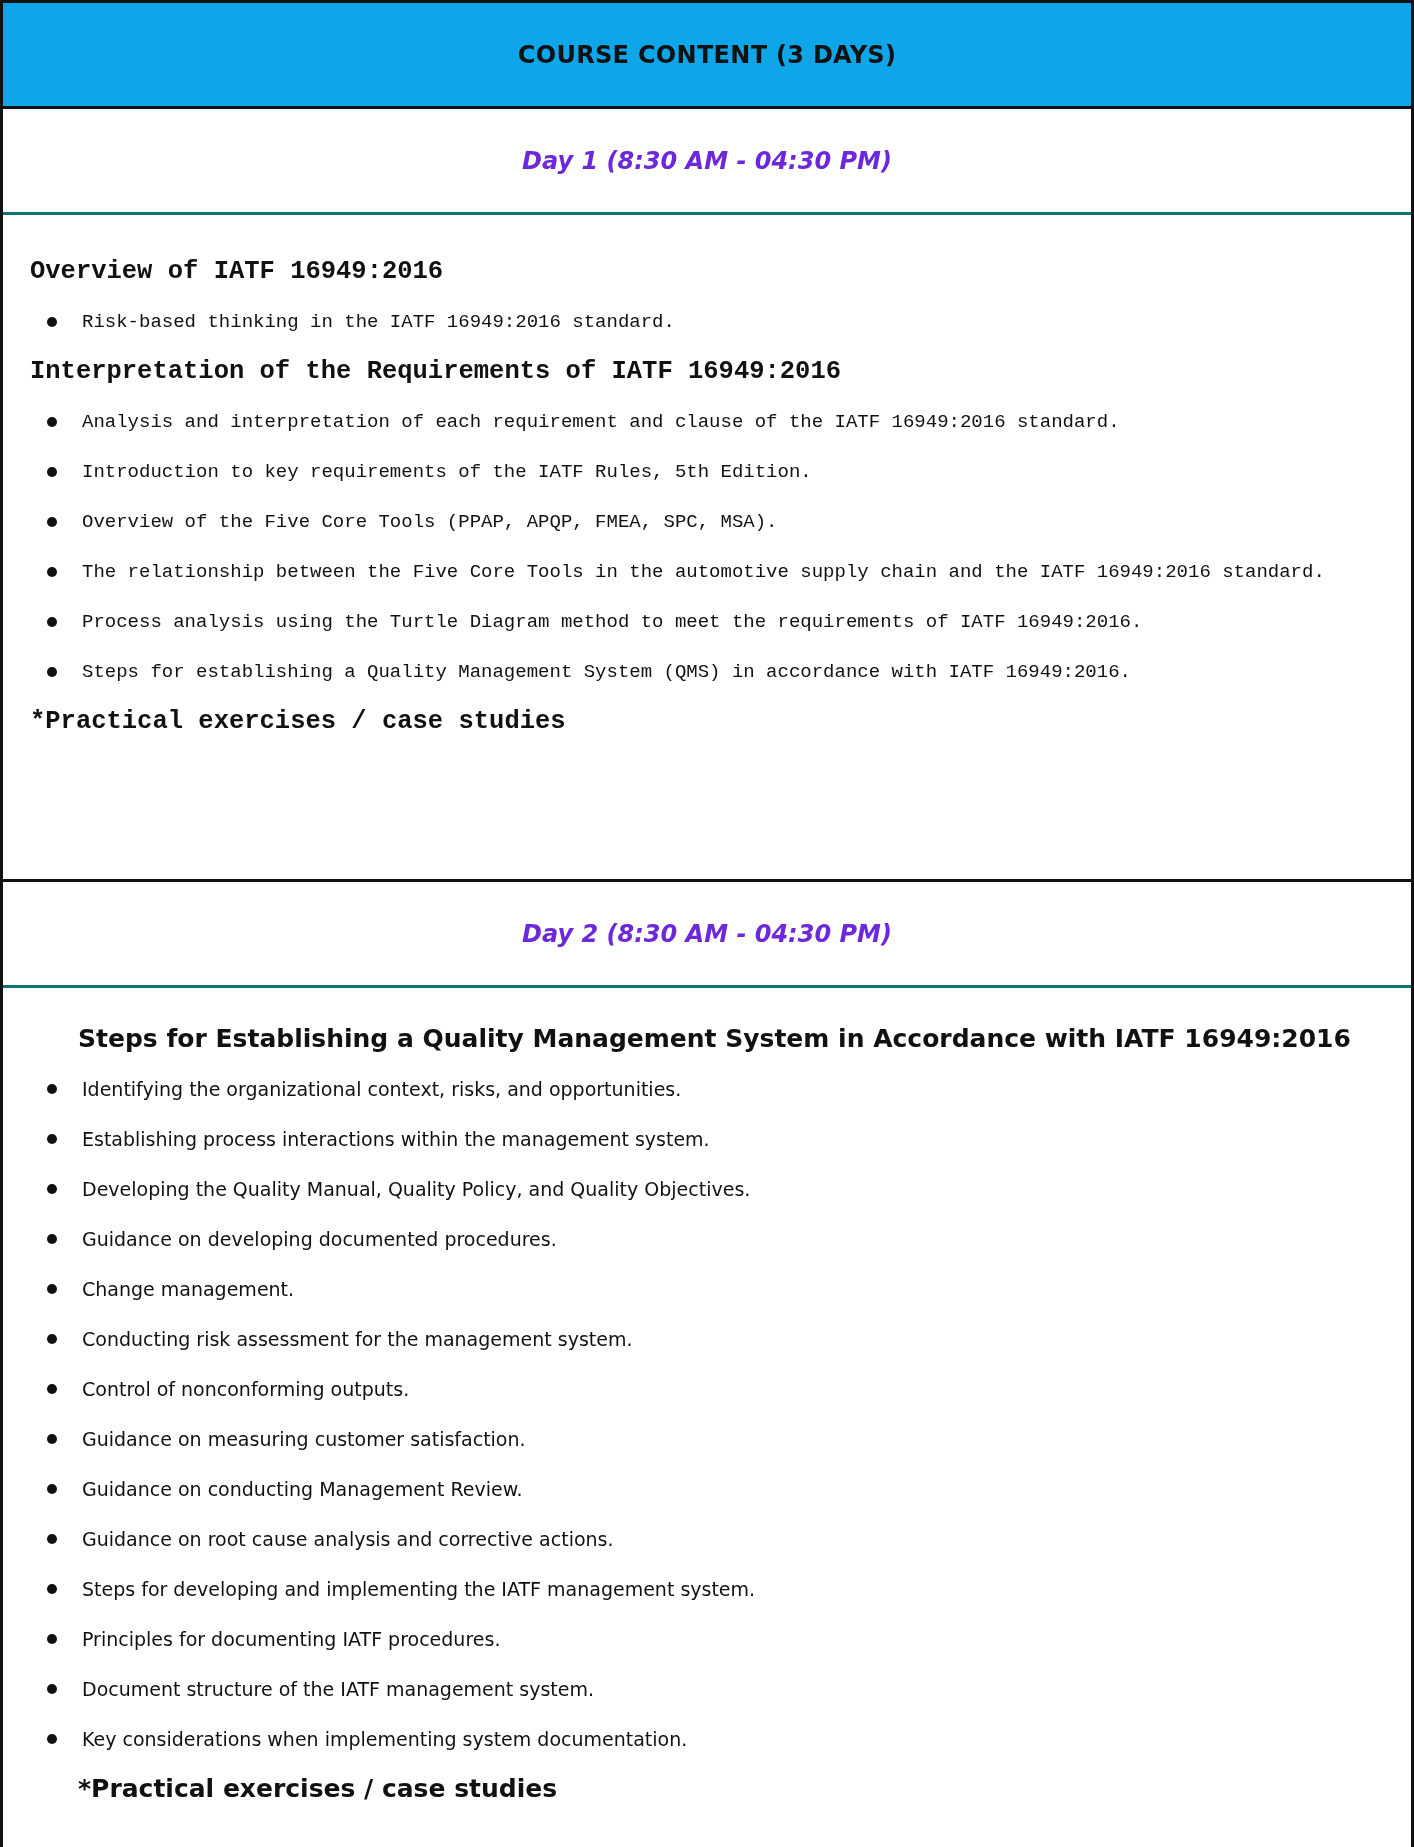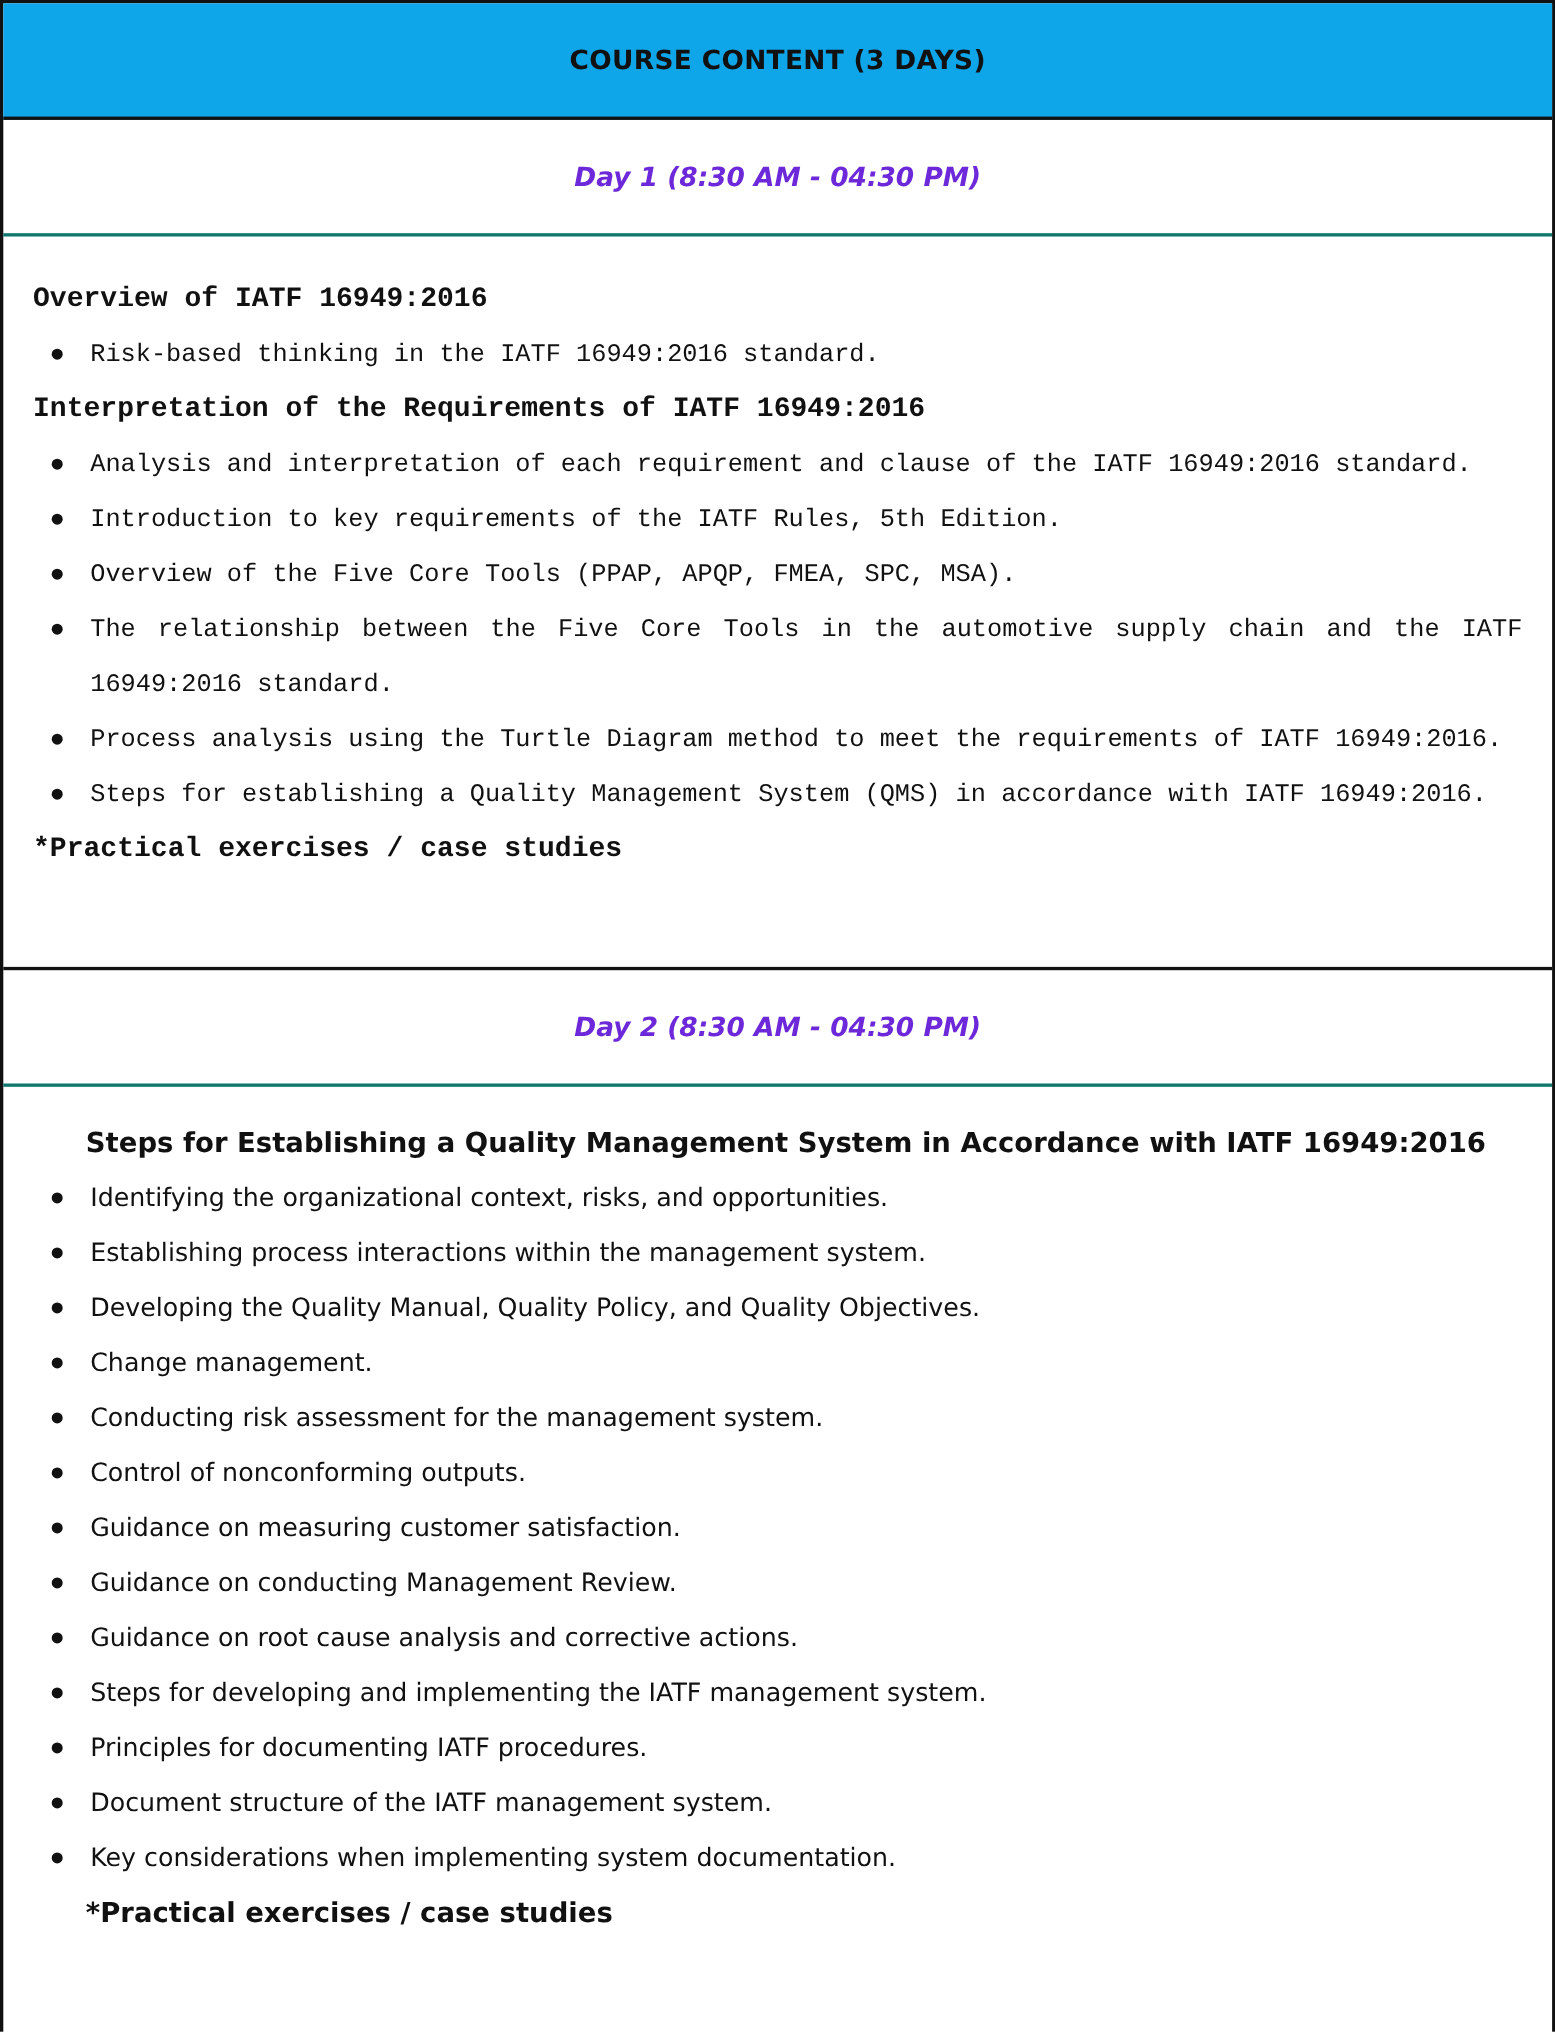--- a/index.html
+++ b/index.html
@@ -4,21 +4,21 @@
 <style>
   html, body { margin: 0; padding: 0; background: #ffffff; }
   body { width: 1414px; height: 1847px; overflow: hidden; font-family: "DejaVu Sans", sans-serif; color: #111; }
   .frame { position: absolute; left: 0; top: 0; width: 1414px; height: 1847px; box-sizing: border-box; border-left: 3px solid #111; border-right: 3px solid #111; border-top: 3px solid #111; }
   .title-band { height: 103px; background: #0ea5e9; border-bottom: 3px solid #111; display: flex; align-items: center; justify-content: center; font-weight: bold; font-size: 24px; letter-spacing: 0.3px; }
   .day-row { height: 103px; border-bottom: 3px solid #0f766e; display: flex; align-items: center; justify-content: center; font-weight: bold; font-size: 24px; color: #6d28d9; font-style: italic; }
   .content { padding: 32px 27px 10px 27px; box-sizing: border-box; border-bottom: 3px solid #111; }
   .content.last { border-bottom: none; }
   .heading { font-weight: bold; font-size: 25.5px; line-height: 50px; }
   ul { list-style: none; margin: 0; padding: 0; }
-  li { position: relative; padding-left: 52px; font-size: 23px; line-height: 50px; text-align: justify; }
+  li { position: relative; padding-left: 52px; font-size: 19px; line-height: 50px; text-align: justify; }
   li .bullet { position: absolute; left: 17px; top: 20px; width: 10px; height: 10px; border-radius: 50%; background: #111; }
   .day1-content { height: 667px; font-family: Liberation Mono, monospace; }
   .day2-content { height: 828px; padding-top: 26px; }
   .day2-content .heading { font-size: 25px; margin-left: 48px; }
 </style>
 </head>
 <body>
 
 <div class="frame">
   <div class="title-band">COURSE CONTENT (3 DAYS)</div>
@@ -41,20 +41,21 @@
     <div class="heading">*Practical exercises / case studies</div>
   </div>
 
   <div class="day-row">Day 2 (8:30 AM - 04:30 PM)</div>
   <div class="content day2-content last">
     <div class="heading">Steps for Establishing a Quality Management System in Accordance with IATF 16949:2016</div>
     <ul>
       <li><span class="bullet"></span><span>Identifying the organizational context, risks, and opportunities.</span></li>
       <li><span class="bullet"></span><span>Establishing process interactions within the management system.</span></li>
       <li><span class="bullet"></span><span>Developing the Quality Manual, Quality Policy, and Quality Objectives.</span></li>
+      <li><span class="bullet"></span><span>Guidance on developing documented procedures.</span></li>
       <li><span class="bullet"></span><span>Change management.</span></li>
       <li><span class="bullet"></span><span>Conducting risk assessment for the management system.</span></li>
       <li><span class="bullet"></span><span>Control of nonconforming outputs.</span></li>
       <li><span class="bullet"></span><span>Guidance on measuring customer satisfaction.</span></li>
       <li><span class="bullet"></span><span>Guidance on conducting Management Review.</span></li>
       <li><span class="bullet"></span><span>Guidance on root cause analysis and corrective actions.</span></li>
       <li><span class="bullet"></span><span>Steps for developing and implementing the IATF management system.</span></li>
       <li><span class="bullet"></span><span>Principles for documenting IATF procedures.</span></li>
       <li><span class="bullet"></span><span>Document structure of the IATF management system.</span></li>
       <li><span class="bullet"></span><span>Key considerations when implementing system documentation.</span></li>

